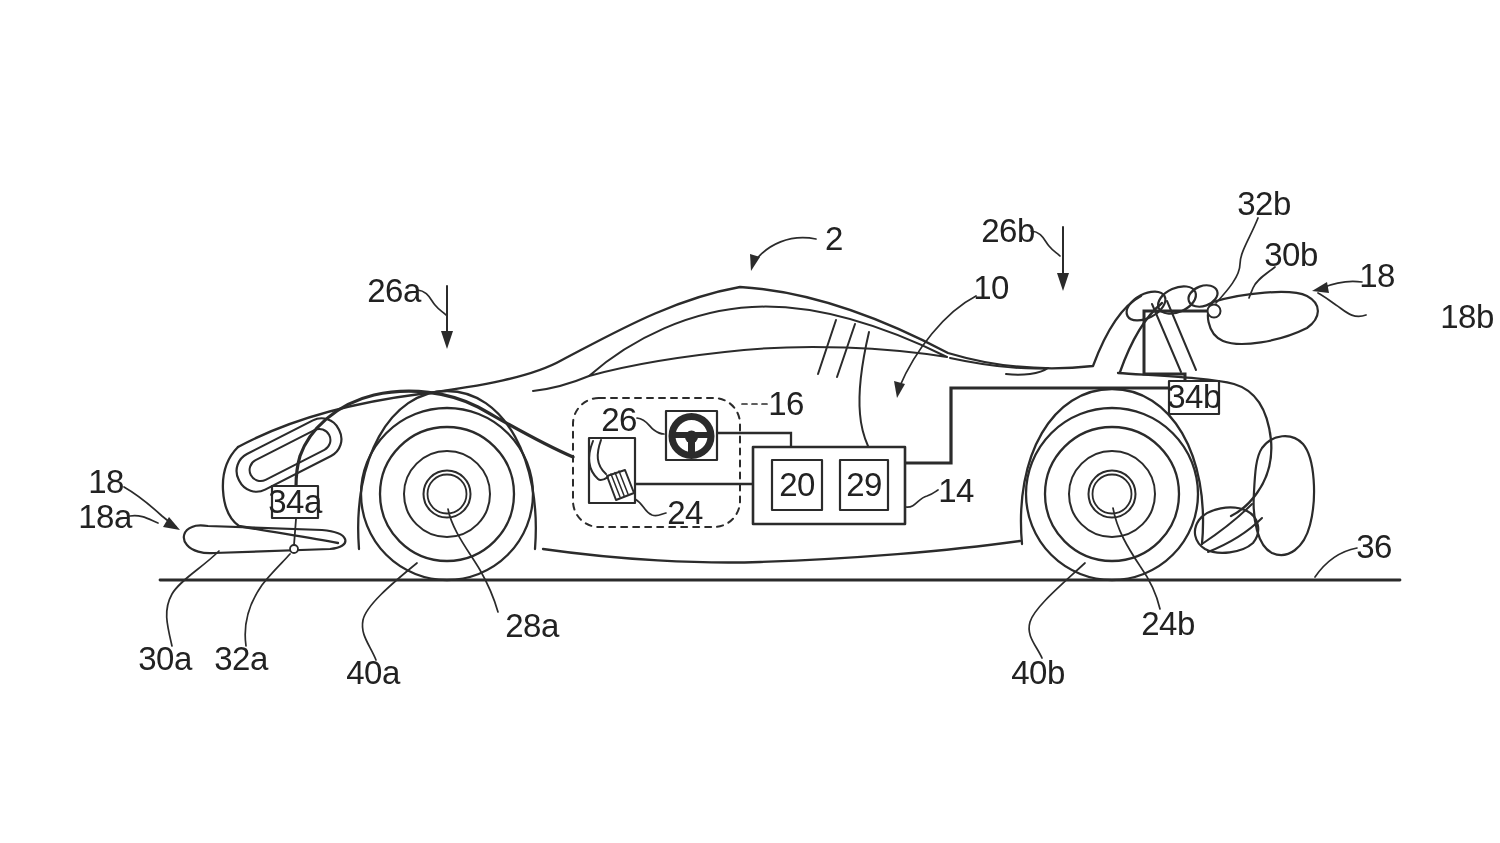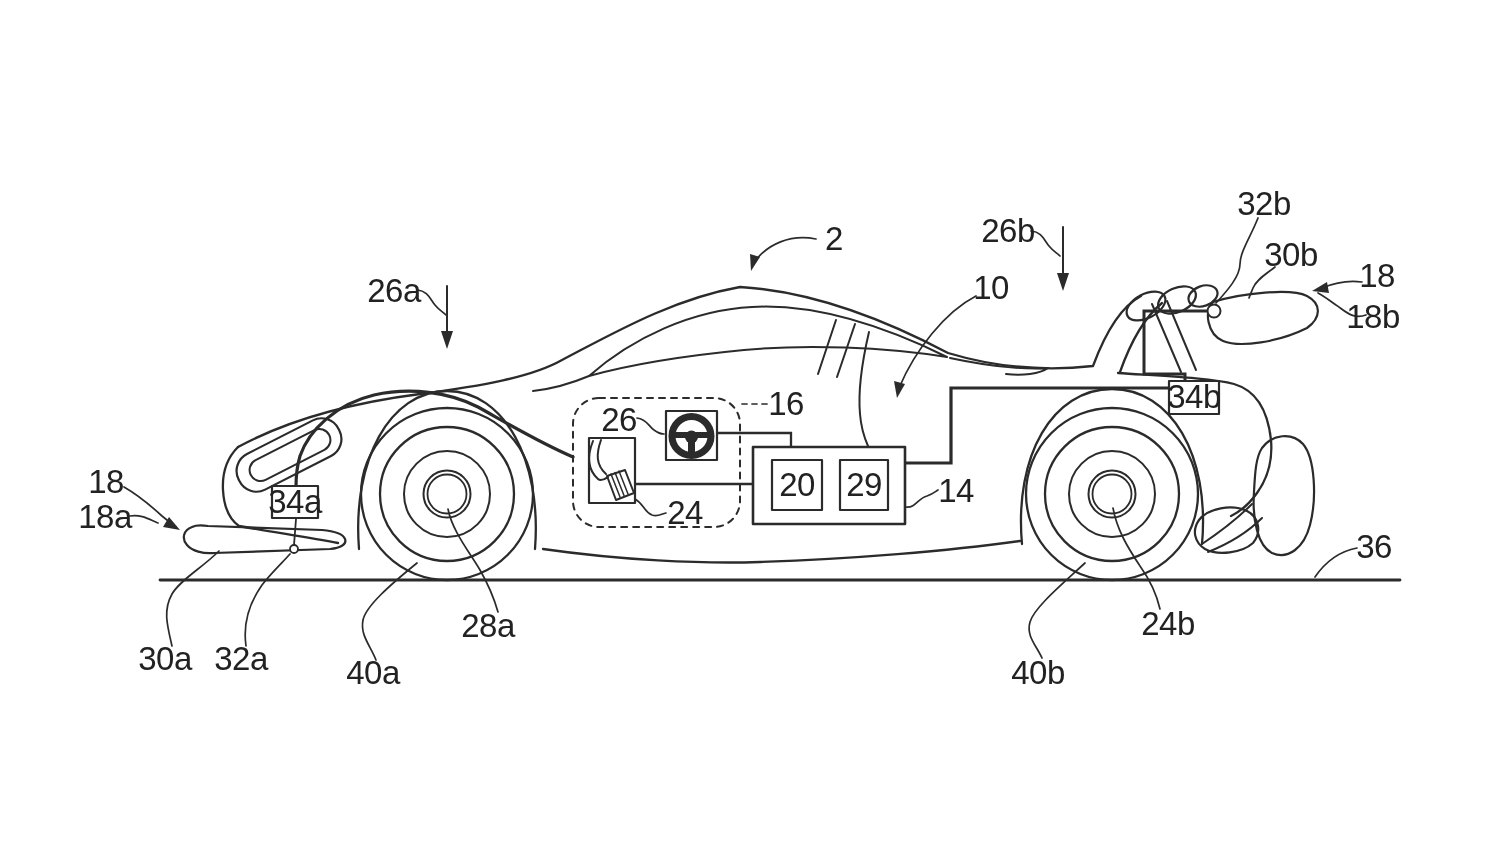--- a/index.html
+++ b/index.html
@@ -194,28 +194,28 @@
   <div class="ref-label" style="left:991px;top:287px">10</div>
   <div class="ref-label" style="left:786px;top:403px">16</div>
   <div class="ref-label" style="left:619px;top:419px">26</div>
   <div class="ref-label" style="left:685px;top:512px">24</div>
   <div class="ref-label" style="left:956px;top:490px">14</div>
   <div class="ref-label underlined" style="left:797px;top:484px">20</div>
   <div class="ref-label underlined" style="left:864px;top:484px">29</div>
   <div class="ref-label" style="left:394px;top:290px">26a</div>
   <div class="ref-label" style="left:1008px;top:230px">26b</div>
   <div class="ref-label" style="left:1377px;top:275px">18</div>
-  <div class="ref-label" style="left:1373px;top:316px">18b</div>
+  <div class="ref-label" style="left:1467px;top:316px">18b</div>
   <div class="ref-label" style="left:106px;top:481px">18</div>
   <div class="ref-label" style="left:105px;top:516px">18a</div>
   <div class="ref-label" style="left:165px;top:658px">30a</div>
   <div class="ref-label" style="left:1291px;top:254px">30b</div>
   <div class="ref-label" style="left:241px;top:658px">32a</div>
   <div class="ref-label" style="left:1264px;top:203px">32b</div>
   <div class="ref-label underlined" style="left:295px;top:501px">34a</div>
   <div class="ref-label underlined" style="left:1194px;top:396px">34b</div>
-  <div class="ref-label" style="left:488px;top:625px">28a</div>
+  <div class="ref-label" style="left:532px;top:625px">28a</div>
   <div class="ref-label" style="left:1168px;top:623px">24b</div>
   <div class="ref-label" style="left:373px;top:672px">40a</div>
   <div class="ref-label" style="left:1038px;top:672px">40b</div>
   <div class="ref-label" style="left:1374px;top:546px">36</div>
 
 </div>
 
 </body></html>

